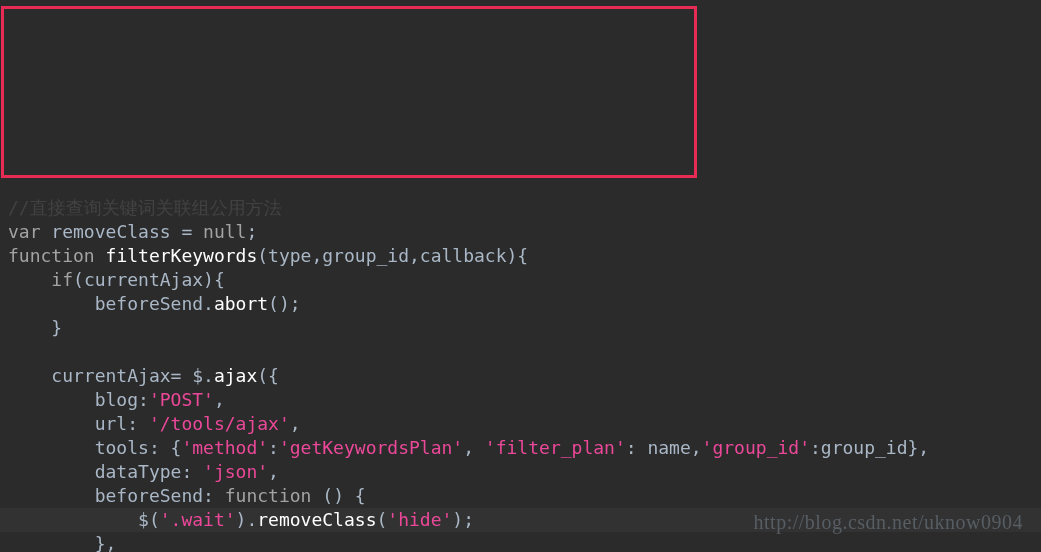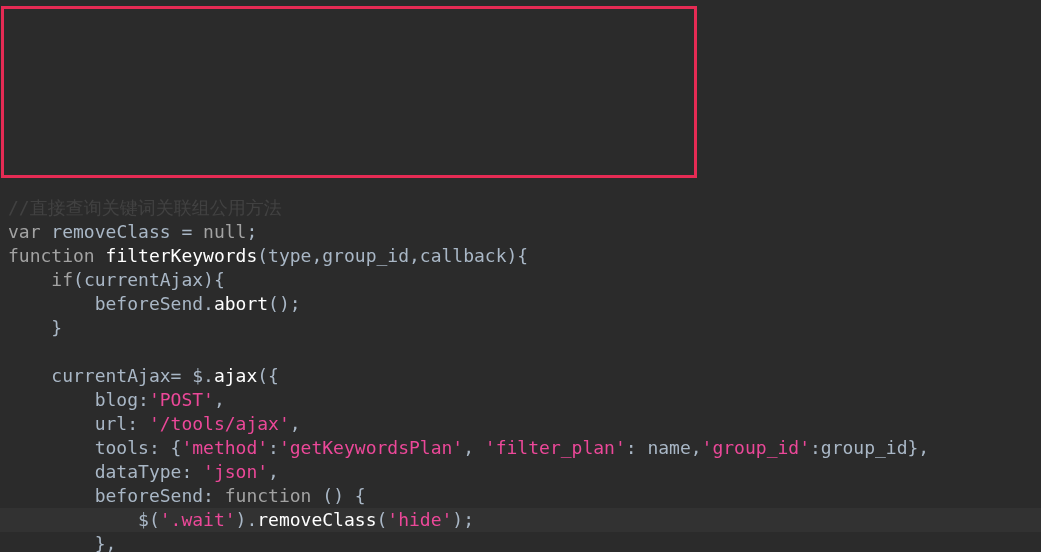--- a/index.html
+++ b/index.html
@@ -93,13 +93,14 @@
 
 
 
 
 
 
 
 
   </div>
 
+  <div class="watermark">http://blog.csdn.net/uknow0904</div>
 </div>
 
 </body></html>

